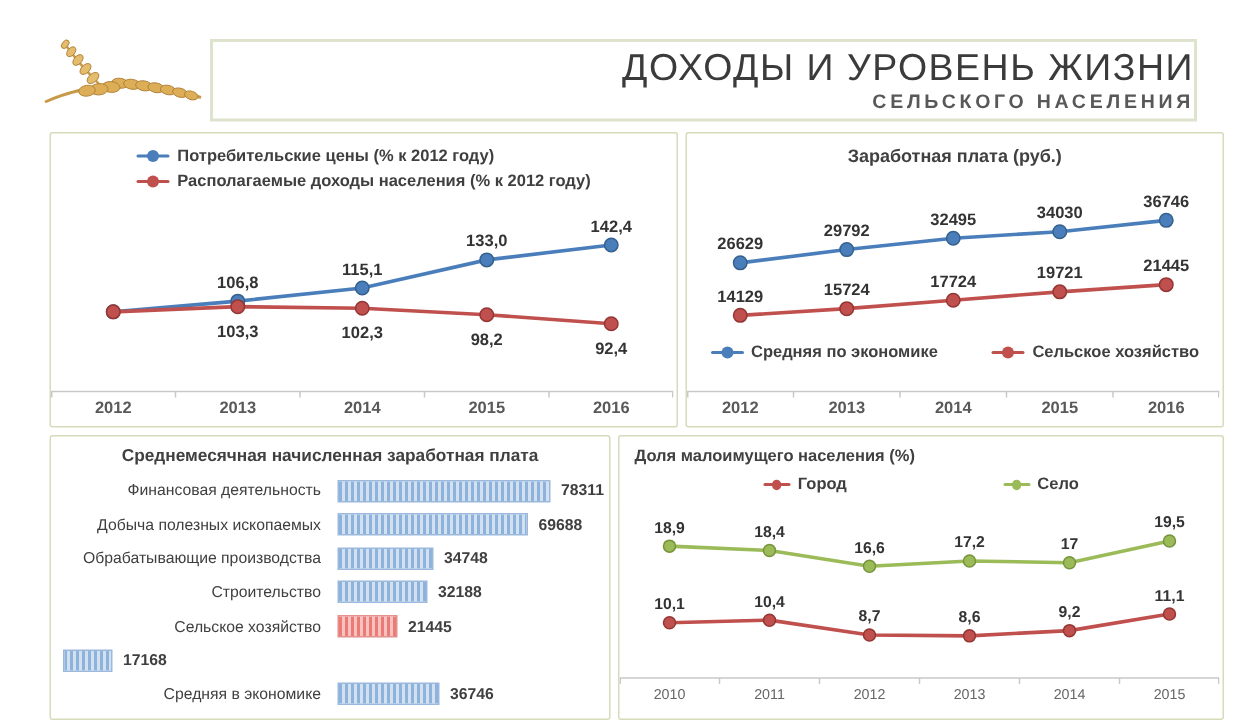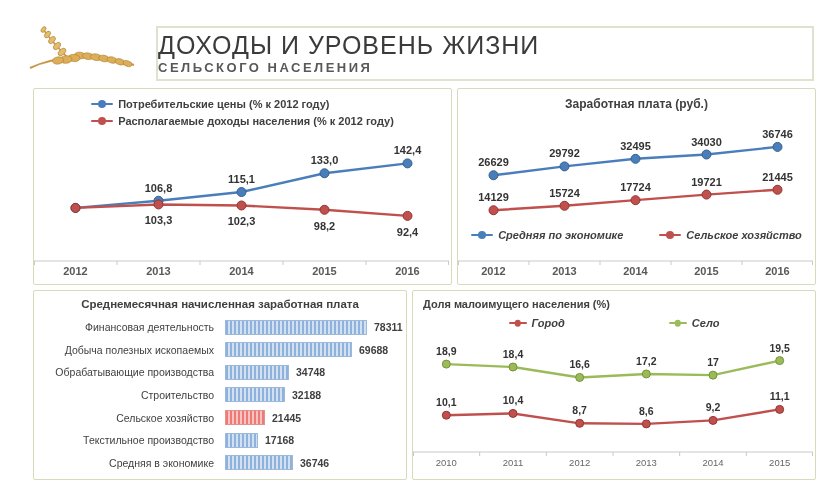--- a/index.html
+++ b/index.html
@@ -1,43 +1,43 @@
 <!DOCTYPE html>
 <html><head>
 <meta charset="utf-8">
 <style>
   html,body{margin:0;padding:0;background:#fff;}
   .canvas{position:relative;width:822px;height:483px;background:#ffffff;overflow:hidden;
           font-family:"Liberation Sans",sans-serif;color:#3f3f3f;}
 
   
   .wheat{position:absolute;left:22px;top:22px;width:120px;height:62px;}
-  .header-box{position:absolute;left:156px;top:26px;width:654px;height:51px;border:2px solid #dde3cc;
-              display:flex;flex-direction:column;align-items:flex-start;justify-content:center;background:#fff;}
+  .header-box{position:absolute;left:140px;top:26px;width:654px;height:51px;border:2px solid #dde3cc;
+              display:flex;flex-direction:column;align-items:flex-end;justify-content:center;background:#fff;}
   .header-title{font-size:25px;font-weight:400;color:#3b3b3b;letter-spacing:1px;line-height:1.05;}
   .header-subtitle{font-size:13px;color:#585858;letter-spacing:2.5px;margin-top:1px;font-weight:bold;}
 
   
   .panel{position:absolute;background:#fff;border:1px solid #d5dcba;border-radius:2px;}
   #panel-prices {left:33px; top:88px; width:417px;height:195px;}
   #panel-wages  {left:457px;top:88px; width:357px;height:195px;}
   #panel-bars   {left:33px; top:290px;width:372px;height:188px;}
   #panel-poverty{left:412px;top:290px;width:402px;height:188px;}
   .panel svg.chart{position:absolute;left:0;top:0;}
 
   .panel-title{position:absolute;top:8px;left:0;right:0;text-align:center;
                font-size:12px;font-weight:700;color:#404040;}
   #panel-bars .panel-title{font-size:11.5px;top:7px;}
   #panel-poverty .panel-title{text-align:left;left:10px;right:auto;top:7px;font-size:11px;}
 
   
   .legend-stack{position:absolute;top:9px;left:0;right:0;display:flex;justify-content:center;}
   .legend-stack .inner{display:flex;flex-direction:column;gap:5px;align-items:flex-start;}
   .legend-item{display:flex;align-items:center;gap:5px;font-size:11px;font-weight:600;color:#3f3f3f;}
-  .legend-row{position:absolute;left:0;right:0;display:flex;justify-content:center;align-items:flex-end;font-style:italic;}
+  .legend-row{position:absolute;left:0;right:0;display:flex;justify-content:center;align-items:flex-end;}
   #panel-wages .legend-row{top:140px;gap:36px;font-size:11px;font-weight:700;}
   #panel-poverty .legend-row{top:26px;gap:104px;font-size:9.5px;font-weight:600;color:#555;}
   .lg-marker{position:relative;display:inline-block;width:22px;height:2.6px;background:currentColor;border-radius:2px;flex:none;}
   .lg-marker::after{content:'';position:absolute;left:50%;top:50%;transform:translate(-50%,-50%);
                     width:8px;height:8px;border-radius:50%;background:currentColor;}
   #panel-poverty .lg-marker{width:18px;height:2px;}
   #panel-poverty .lg-marker::after{width:6.5px;height:6.5px;}
 
   
   svg.chart text{font-family:"Liberation Sans",sans-serif;}
@@ -211,21 +211,20 @@
           <div class="bar-cat">Строительство</div>
           <div class="bar" style="width: 58px;"></div>
           <span class="bar-val">32188</span>
         </div>
         <div class="bar-row">
           <div class="bar-cat">Сельское хозяйство</div>
           <div class="bar red" style="width: 38px;"></div>
           <span class="bar-val">21445</span>
         </div>
         <div class="bar-row">
-          <div class="bar-cat">Текстильное производство</div>
           <div class="bar" style="width: 31px;"></div>
           <span class="bar-val">17168</span>
         </div>
         <div class="bar-row">
           <div class="bar-cat">Средняя в экономике</div>
           <div class="bar" style="width: 66px;"></div>
           <span class="bar-val">36746</span>
         </div>
       </div>
   </div>

